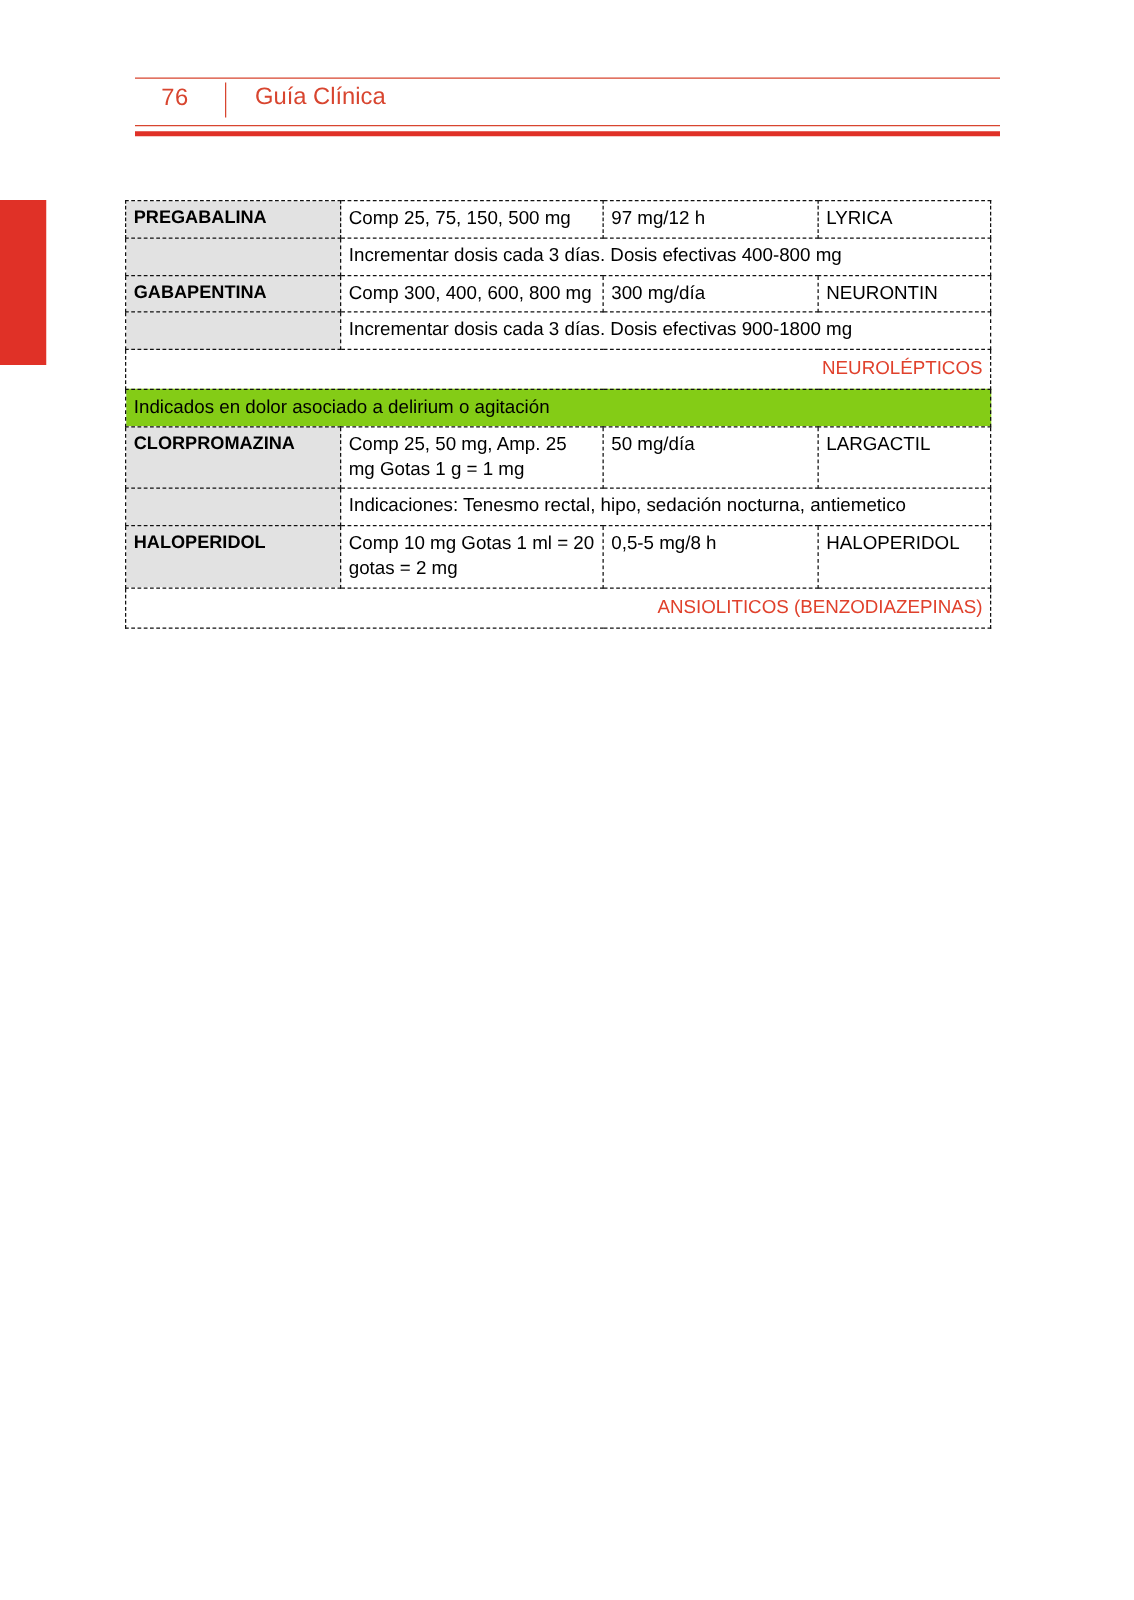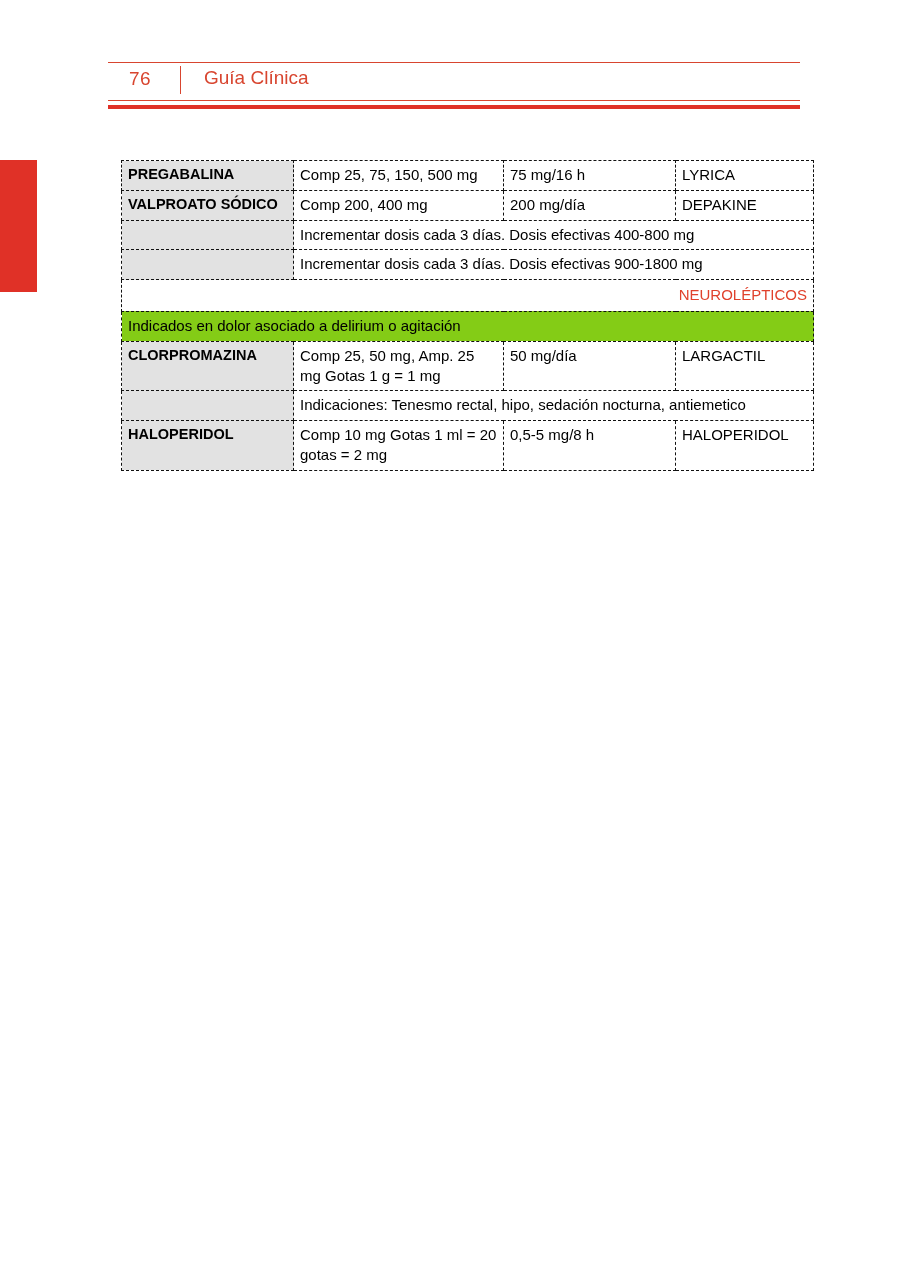--- a/index.html
+++ b/index.html
@@ -81,21 +81,21 @@
     left: 0;
     top: 160px;
     width: 37px;
     height: 132px;
     background: #e03127;
   }
 
   
   .drug-table {
     position: absolute;
-    left: 121px;
+    left: 100px;
     top: 160px;
     width: 692px;
     border-collapse: collapse;
     table-layout: fixed;
   }
   .drug-table td {
     border: 1px dashed #111111;
     padding: 4px 6px 5px 6px;
     vertical-align: top;
     font-size: 15px;
@@ -150,35 +150,35 @@
     <col class="col-name">
     <col class="col-pres">
     <col class="col-dose">
     <col class="col-brand">
   </colgroup>
   <tbody>
 
     <tr>
       <td class="name-cell">PREGABALINA</td>
       <td>Comp 25, 75, 150, 500 mg</td>
-      <td>75 mg/16 h</td>
+      <td>97 mg/12 h</td>
       <td>LYRICA</td>
     </tr>
 
-    <tr>
-      <td class="name-cell">VALPROATO SÓDICO</td>
-      <td>Comp 200, 400 mg</td>
-      <td>200 mg/día</td>
-      <td>DEPAKINE</td>
-    </tr>
     <tr>
       <td class="shaded-blank"></td>
       <td class="note-cell" colspan="3">Incrementar dosis cada 3 días. Dosis efectivas 400-800 mg</td>
     </tr>
 
+    <tr>
+      <td class="name-cell">GABAPENTINA</td>
+      <td>Comp 300, 400, 600, 800 mg</td>
+      <td>300 mg/día</td>
+      <td>NEURONTIN</td>
+    </tr>
     <tr>
       <td class="shaded-blank"></td>
       <td class="note-cell" colspan="3">Incrementar dosis cada 3 días. Dosis efectivas 900-1800 mg</td>
     </tr>
 
     <tr>
       <td class="section-cell" colspan="4">NEUROLÉPTICOS</td>
     </tr>
     <tr>
       <td class="indication-cell" colspan="4">Indicados en dolor asociado a delirium o agitación</td>
@@ -195,16 +195,19 @@
       <td class="note-cell" colspan="3">Indicaciones: Tenesmo rectal, hipo, sedación nocturna, antiemetico</td>
     </tr>
 
     <tr>
       <td class="name-cell">HALOPERIDOL</td>
       <td>Comp 10 mg Gotas 1 ml = 20 gotas = 2 mg</td>
       <td>0,5-5 mg/8 h</td>
       <td>HALOPERIDOL</td>
     </tr>
 
+    <tr>
+      <td class="section-cell" colspan="4">ANSIOLITICOS (BENZODIAZEPINAS)</td>
+    </tr>
 
 
   </tbody>
 </table>
 
 </body></html>

